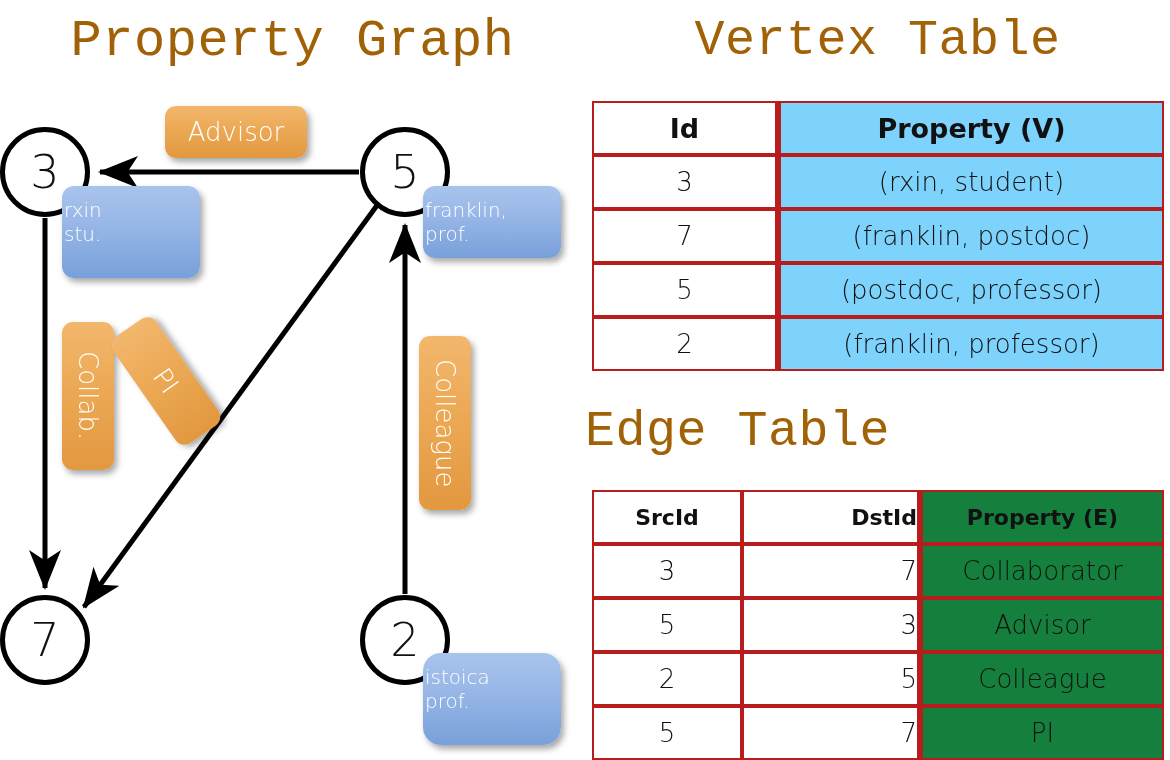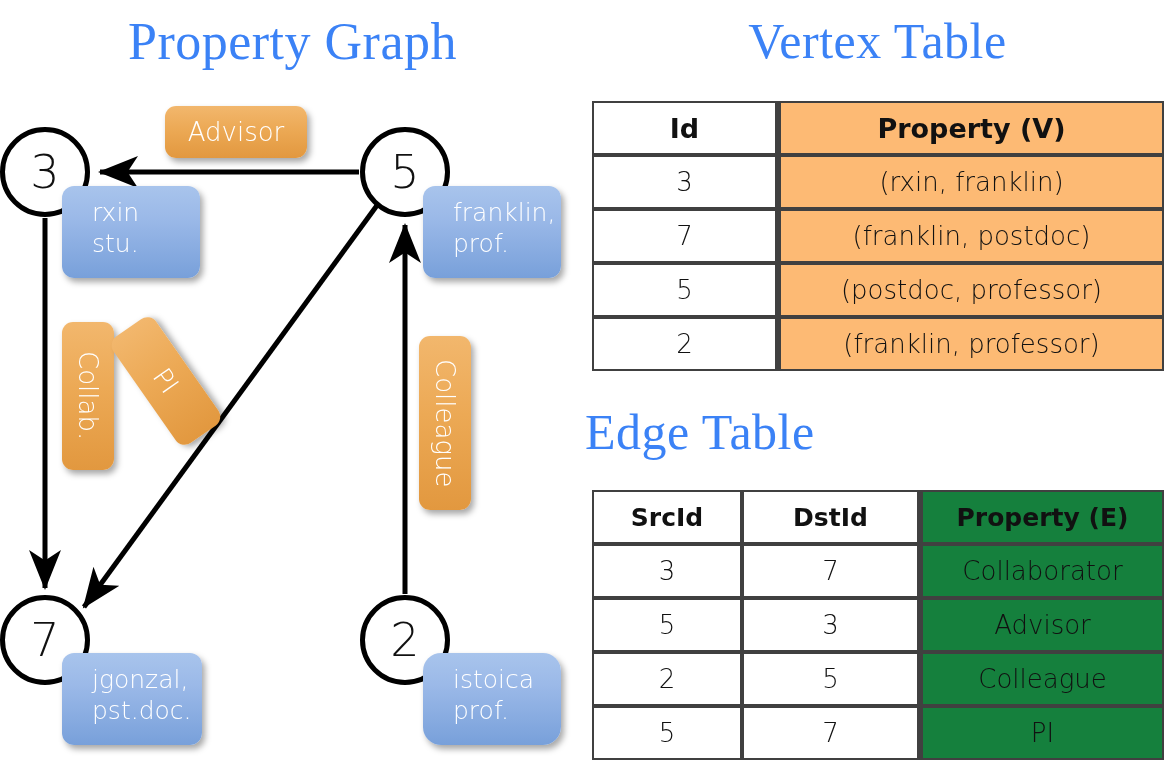--- a/index.html
+++ b/index.html
@@ -12,23 +12,23 @@
     height: 760px;
     position: relative;
     overflow: hidden;
     font-family: "Liberation Sans", sans-serif;
     color: #000000;
   }
 
   
   .title {
     position: absolute;
-    font-family: Liberation Serif, serif;
-    font-weight: 300;
-    color: #3b82f6;
+    font-family: Liberation Mono, monospace;
+    font-weight: 300;
+    color: #a16207;
     white-space: nowrap;
     letter-spacing: 0.5px;
   }
   #title-property-graph {
     left: 0; top: 12px; width: 585px;
     text-align: center;
     font-size: 52px;
   }
   #title-vertex-table {
     left: 585px; top: 12px; width: 585px;
@@ -76,28 +76,28 @@
 
   
   .vbox {
     position: absolute;
     border-radius: 12px;
     background: linear-gradient(to bottom, #a8c4ec 0%, #9bb9e8 35%, #78a0da 100%);
     box-shadow: 3px 4px 6px rgba(0,0,0,0.35);
     color: #ffffff;
     font-family: "DejaVu Sans", sans-serif;
     font-weight: 300;
-    font-size: 25px;
+    font-size: 20px;
     line-height: 1.22;
-    padding: 12px 30px;
+    padding: 12px 2px;
     box-sizing: border-box;
     z-index: 8;
   }
   #vbox-rxin     { left: 62px;  top: 186px; width: 138px; height: 92px; }
-  #vbox-franklin { left: 423px; top: 186px; width: 138px; height: 92px; }
+  #vbox-franklin { left: 423px; top: 186px; width: 138px; height: 72px; }
   #vbox-jgonzal  { left: 62px;  top: 653px; width: 140px; height: 92px; }
   #vbox-istoica  { left: 423px; top: 653px; width: 138px; height: 92px; border-radius: 18px; }
 
   
   .ebox {
     position: absolute;
     border-radius: 11px;
     background: linear-gradient(to bottom, #f2b76d 0%, #eca955 45%, #e2983f 100%);
     box-shadow: 3px 4px 6px rgba(0,0,0,0.35);
     color: #ffffff;
@@ -124,52 +124,52 @@
 
   
   .tbl {
     position: absolute;
     border-collapse: separate;
     border-spacing: 0;
     font-family: "DejaVu Sans", sans-serif;
     font-weight: 300;
   }
   .tbl td, .tbl th {
-    border: 2px solid #404040;
+    border: 2px solid #b91c1c;
     text-align: center;
     font-weight: 300;
     color: #111111;
     padding: 0;
     box-sizing: border-box;
   }
   .tbl th {
     font-weight: 700;
   }
 
   
   #vertex-table {
     left: 592px; top: 101px;
   }
   #vertex-table .col-id   { width: 186px; }
-  #vertex-table .col-prop { width: 386px; background: #fdba74; }
+  #vertex-table .col-prop { width: 386px; background: #7dd3fc; }
   #vertex-table tr { height: 54px; }
   #vertex-table th { font-size: 27px; }
   #vertex-table td { font-size: 26px; }
   #vertex-table .col-id { border-right-width: 3px; }
   #vertex-table .col-prop { border-left-width: 3px; }
 
   
   #edge-table {
     left: 592px; top: 490px;
   }
   #edge-table .col-src  { width: 150px; }
-  #edge-table .col-dst  { width: 178px; }
+  #edge-table .col-dst  { width: 178px; text-align: right; }
   #edge-table .col-prop { width: 244px; background: #15803d; }
   #edge-table tr { height: 54px; }
-  #edge-table th { font-size: 25px; }
+  #edge-table th { font-size: 22px; }
   #edge-table td { font-size: 26px; }
   #edge-table .col-prop { border-left-width: 3px; }
   #edge-table .col-dst { border-right-width: 3px; }
 </style>
 </head>
 <body>
 
 <div class="title" id="title-property-graph">Property Graph</div>
 
 <div class="title" id="title-vertex-table">Vertex Table</div>
@@ -208,24 +208,20 @@
   </div>
 
   <div class="vbox" id="vbox-rxin">
     <div>rxin</div>
     <div>stu.</div>
   </div>
   <div class="vbox" id="vbox-franklin">
     <div>franklin,</div>
     <div>prof.</div>
   </div>
-  <div class="vbox" id="vbox-jgonzal">
-    <div>jgonzal,</div>
-    <div>pst.doc.</div>
-  </div>
   <div class="vbox" id="vbox-istoica">
     <div>istoica</div>
     <div>prof.</div>
   </div>
 
   <div class="ebox" id="ebox-advisor">
     <span>Advisor</span>
   </div>
   <div class="ebox" id="ebox-collab">
     <span class="vtext-down">Collab.</span>
@@ -241,21 +237,21 @@
 <table class="tbl" id="vertex-table">
   <thead>
     <tr>
       <th class="col-id">Id</th>
       <th class="col-prop">Property (V)</th>
     </tr>
   </thead>
   <tbody>
     <tr>
       <td class="col-id">3</td>
-      <td class="col-prop">(rxin, franklin)</td>
+      <td class="col-prop">(rxin, student)</td>
     </tr>
     <tr>
       <td class="col-id">7</td>
       <td class="col-prop">(franklin, postdoc)</td>
     </tr>
     <tr>
       <td class="col-id">5</td>
       <td class="col-prop">(postdoc, professor)</td>
     </tr>
     <tr>

